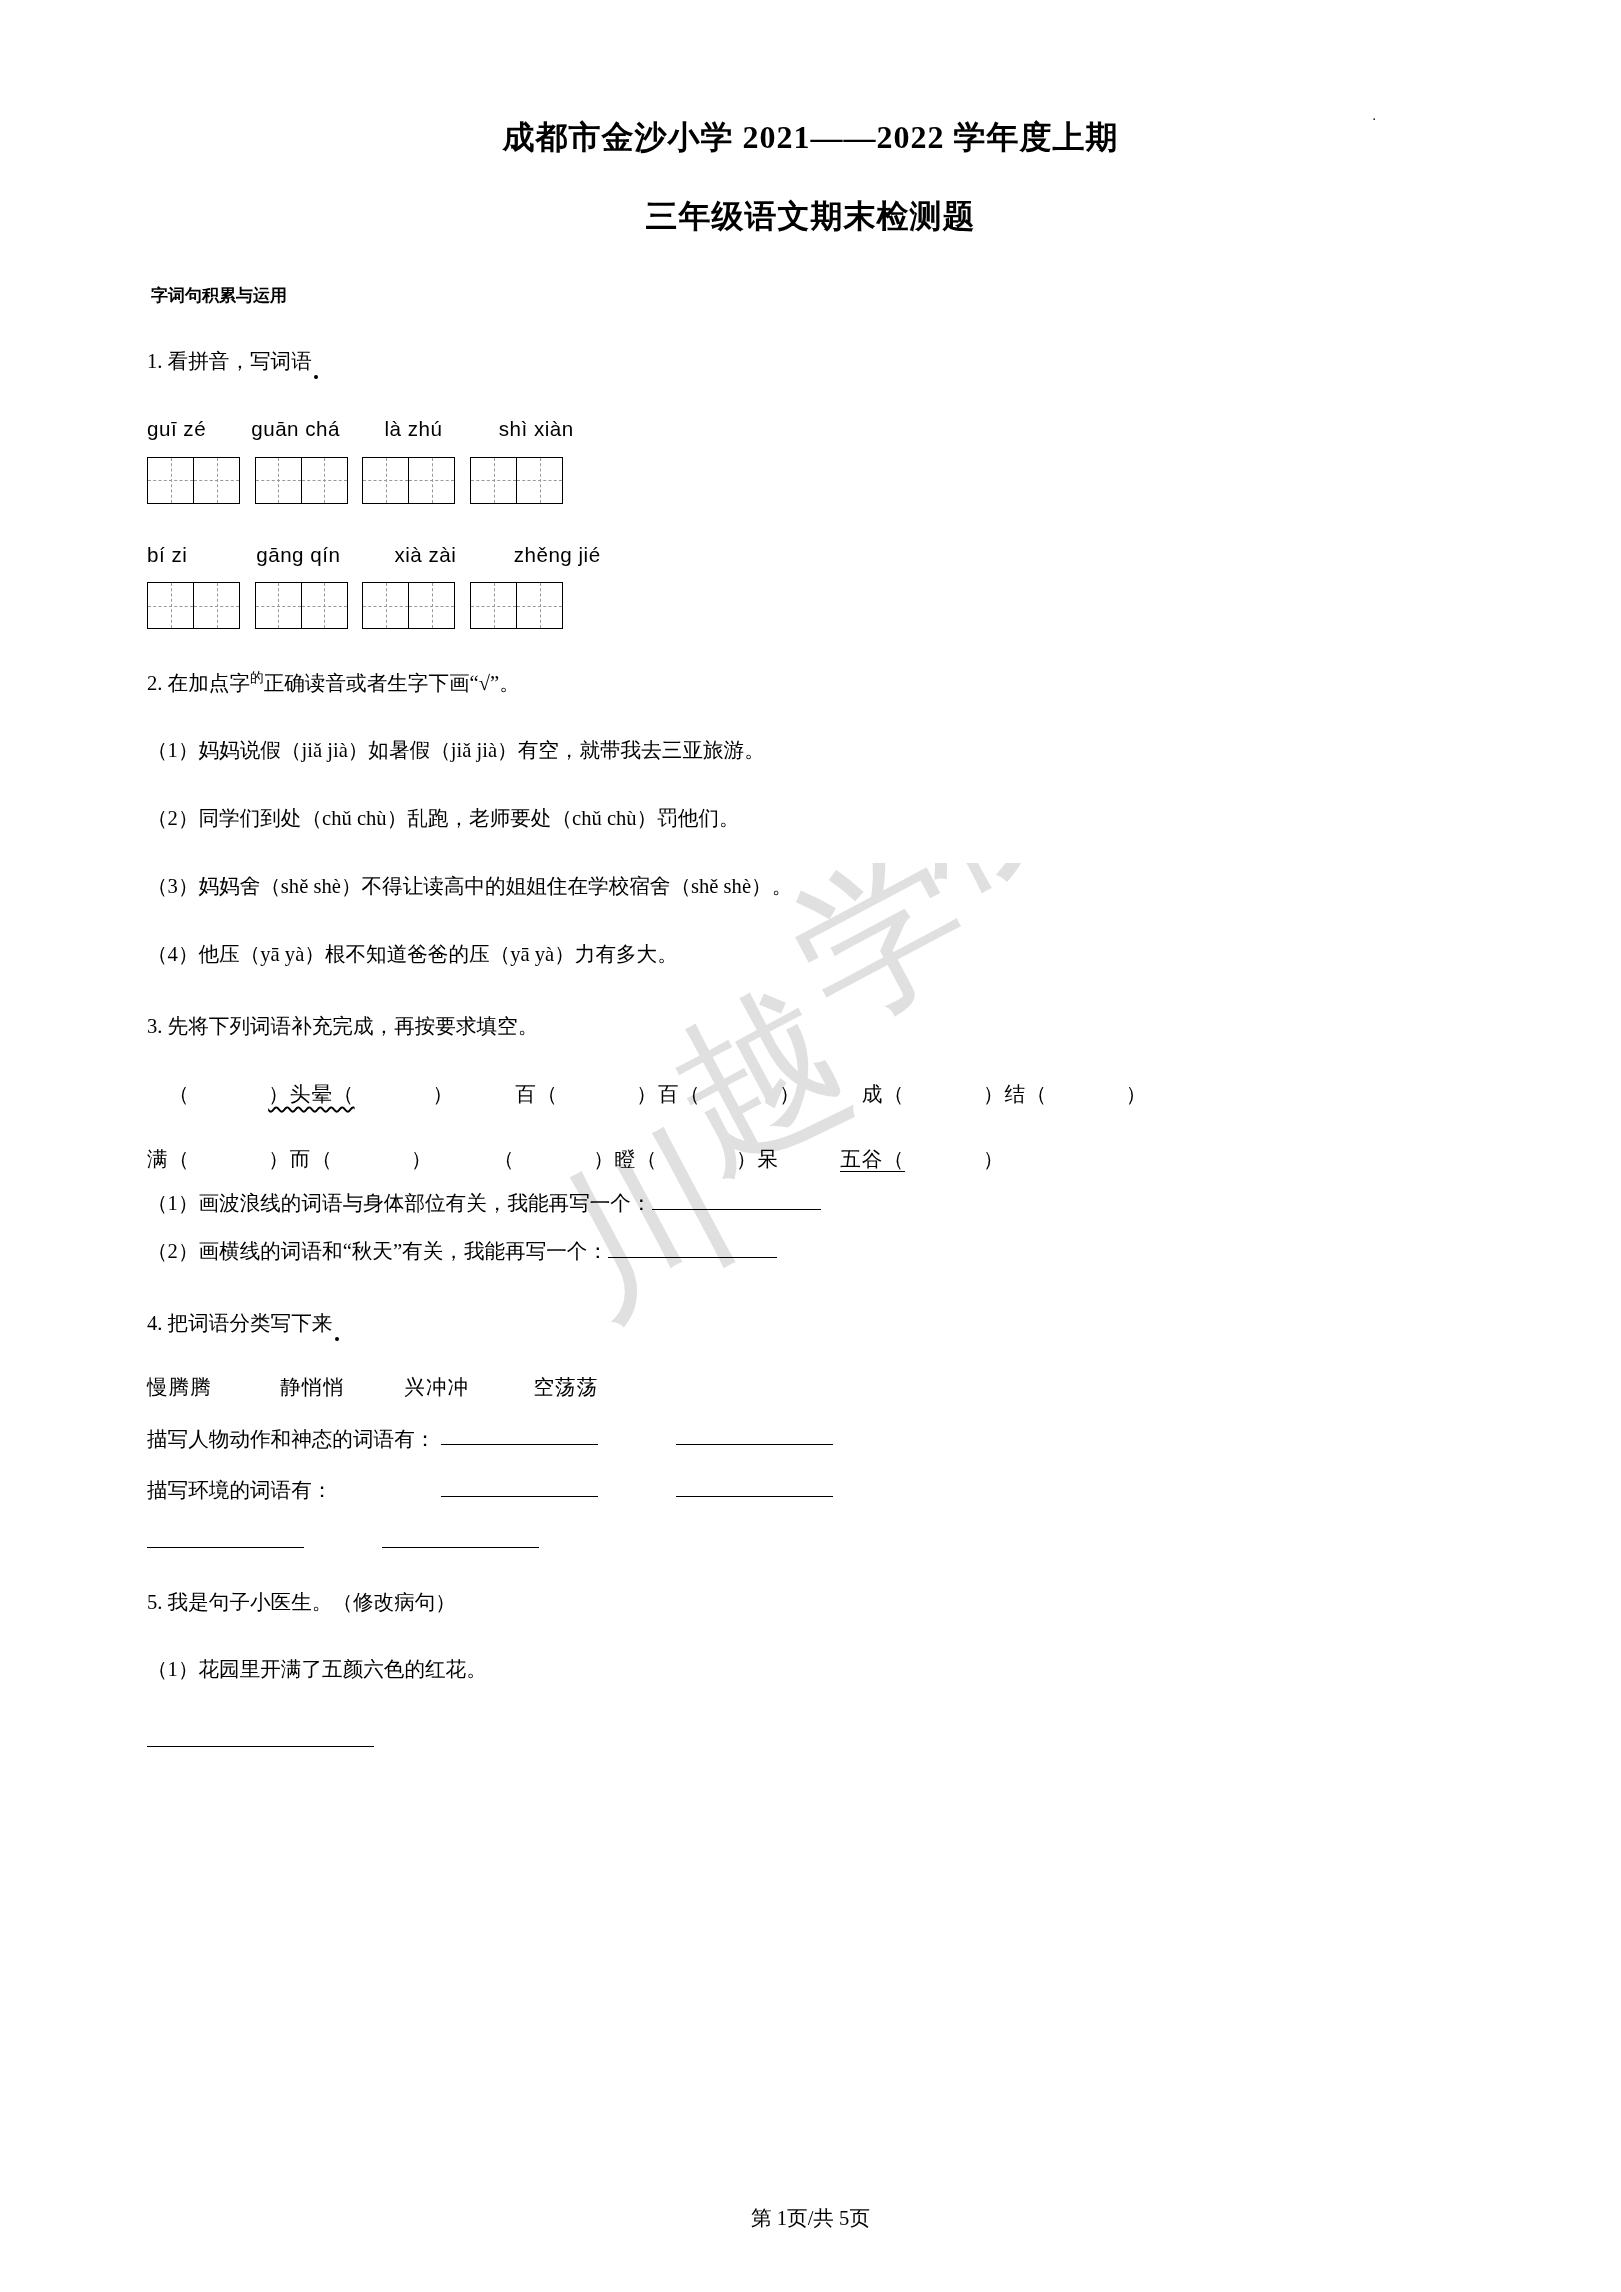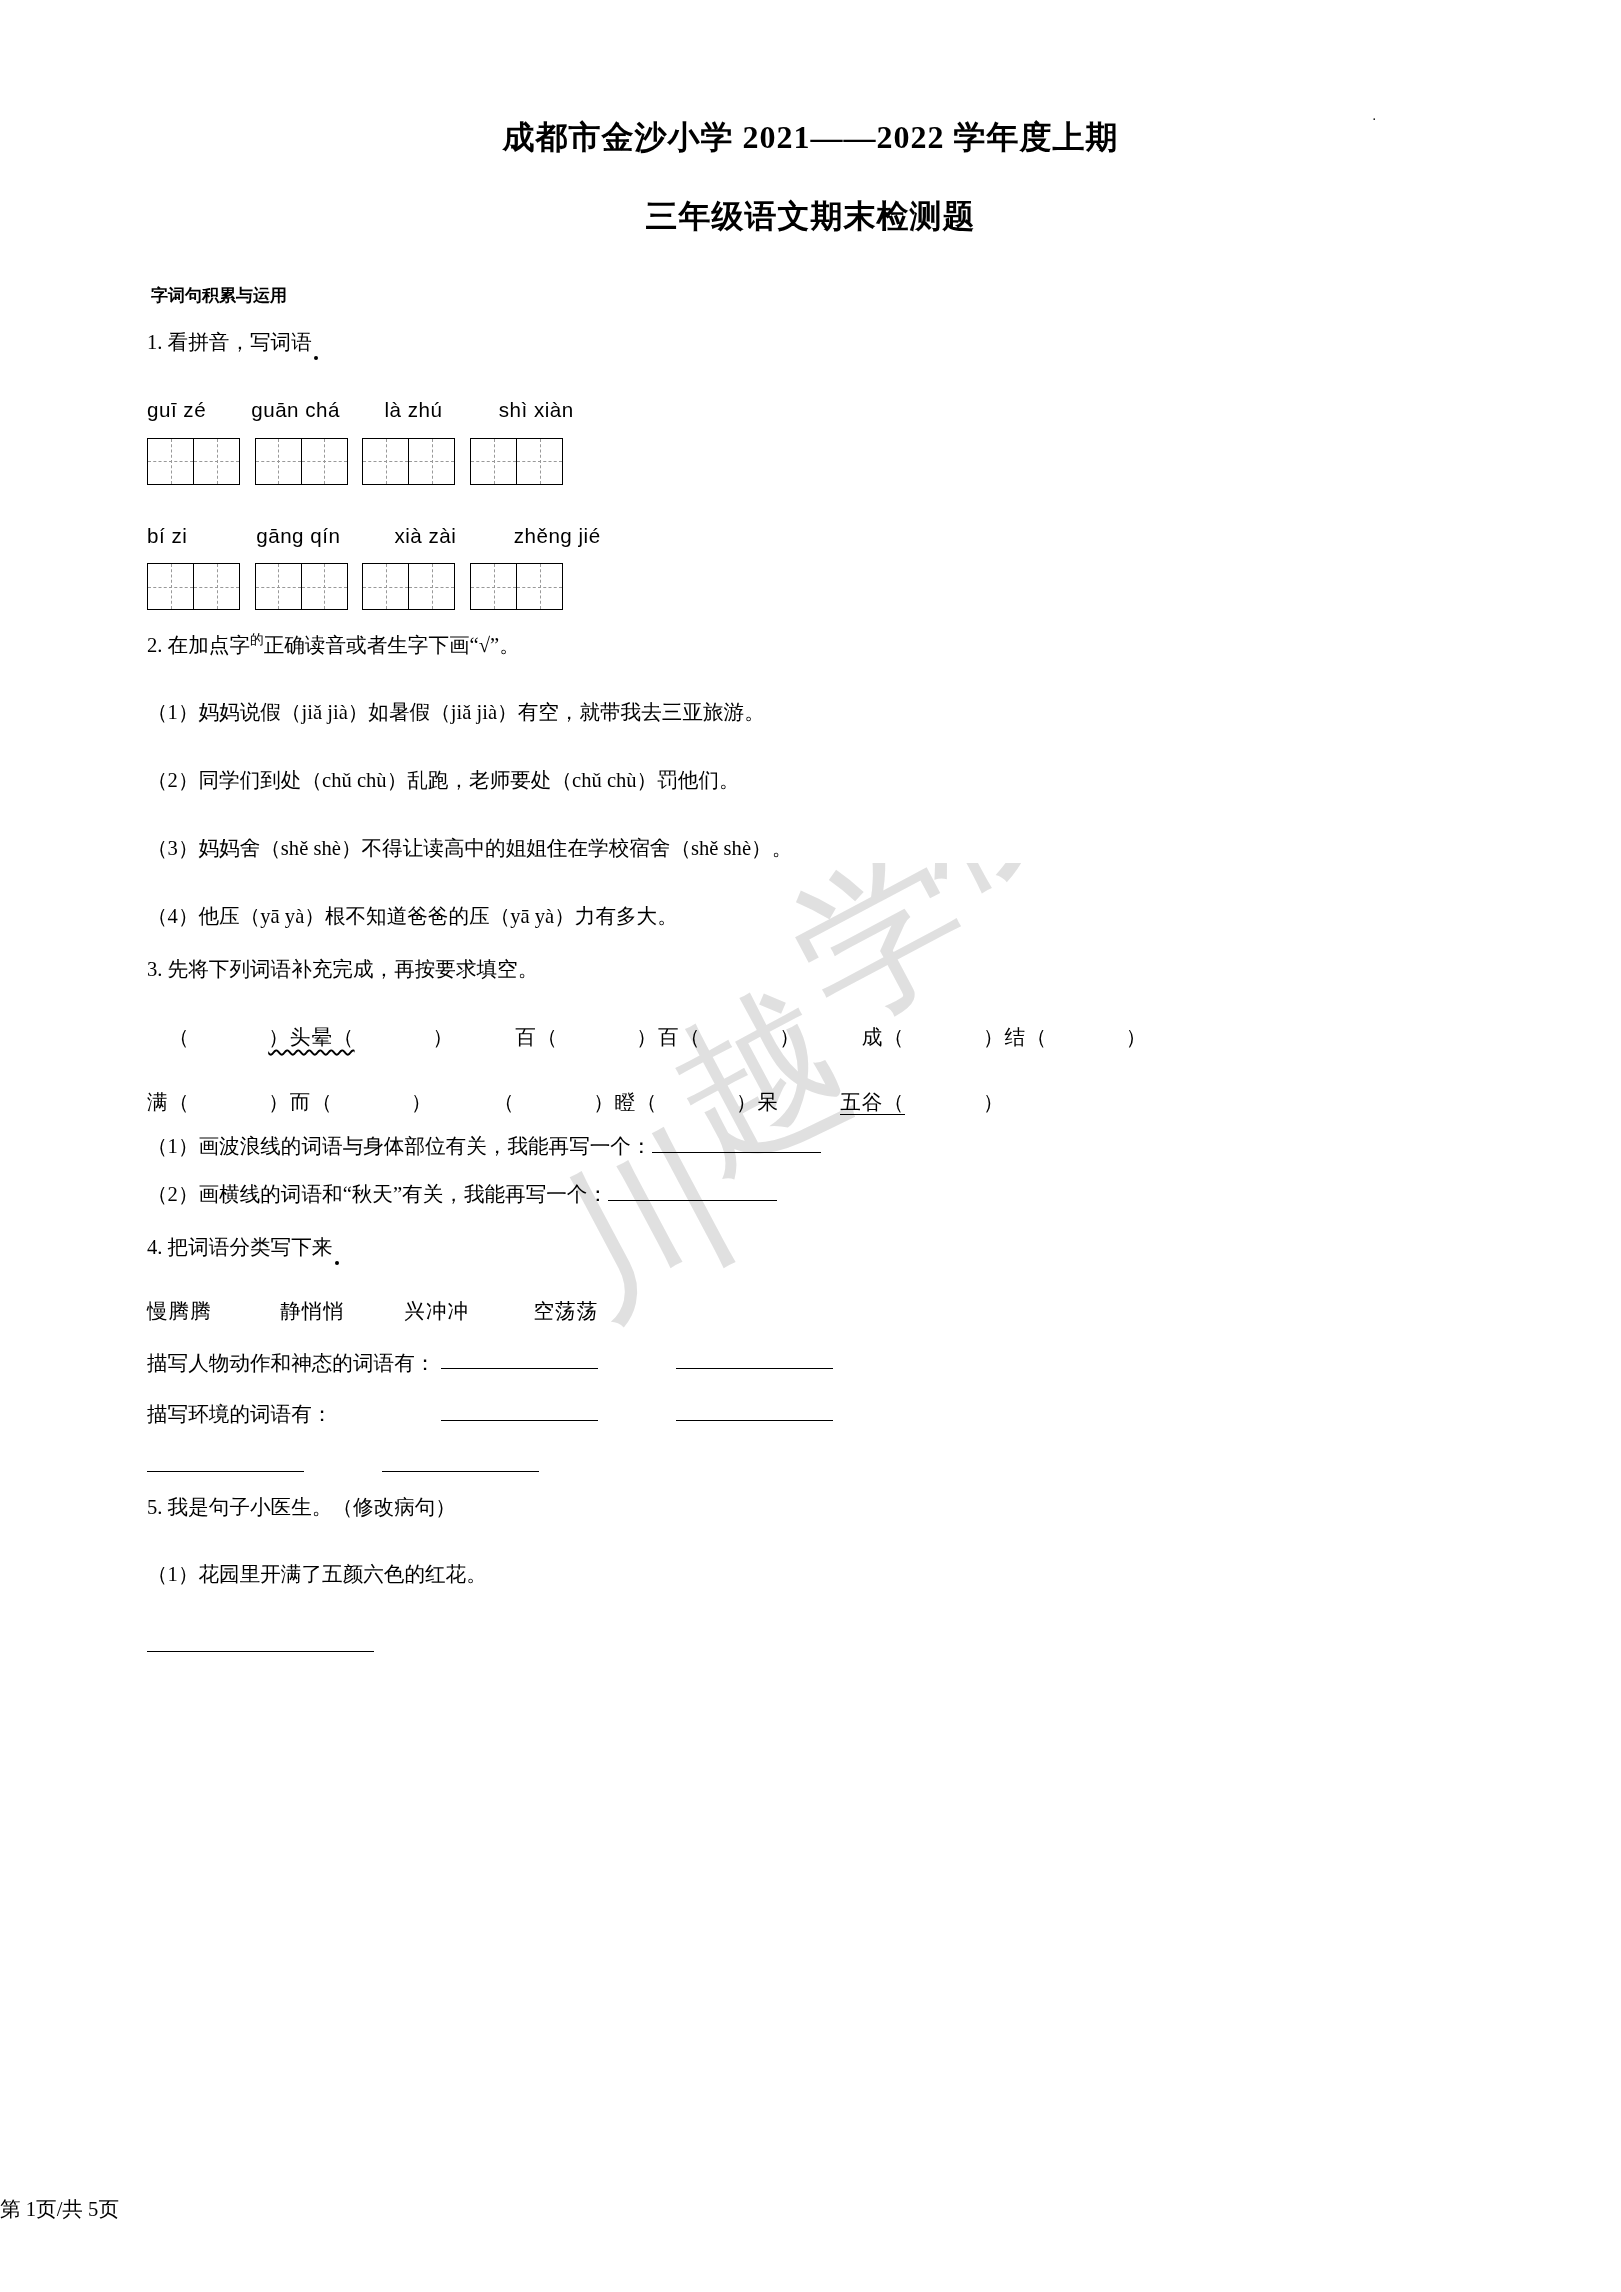--- a/index.html
+++ b/index.html
@@ -49,21 +49,21 @@
   .section-head {
     font-family: Liberation Mono, monospace;
     font-weight: bold;
     font-size: 17px;
     margin-top: 45px;
     margin-left: 4px;
   }
 
   .q {
     font-size: 20.6px;
-    margin-top: 19px;
+    margin-top: 38px;
     line-height: 1.6;
   }
   .q .num { font-family: "Liberation Serif", serif; }
   .sup-de {
     font-size: 13.7px;
     vertical-align: super;
   }
   .dotted { position: relative; }
   .dotted::after {
     content: "";
@@ -154,21 +154,22 @@
     margin-top: 23.5px;
     display: flex;
     align-items: flex-start;
   }
   .fill-row .lbl { width: 294px; }
   .fill-row .bl { margin-right: 78px; }
 
   .footer {
     position: absolute;
     left: 0; right: 0;
-    bottom: 70px;
+    bottom: 61px;
+    text-align: center;
     font-size: 20.6px;
   }
 </style>
 </head>
 <body>
 
 <div class="page">
 
   <div class="watermark">
     <svg viewBox="0 0 640 500" xmlns="http://www.w3.org/2000/svg">

